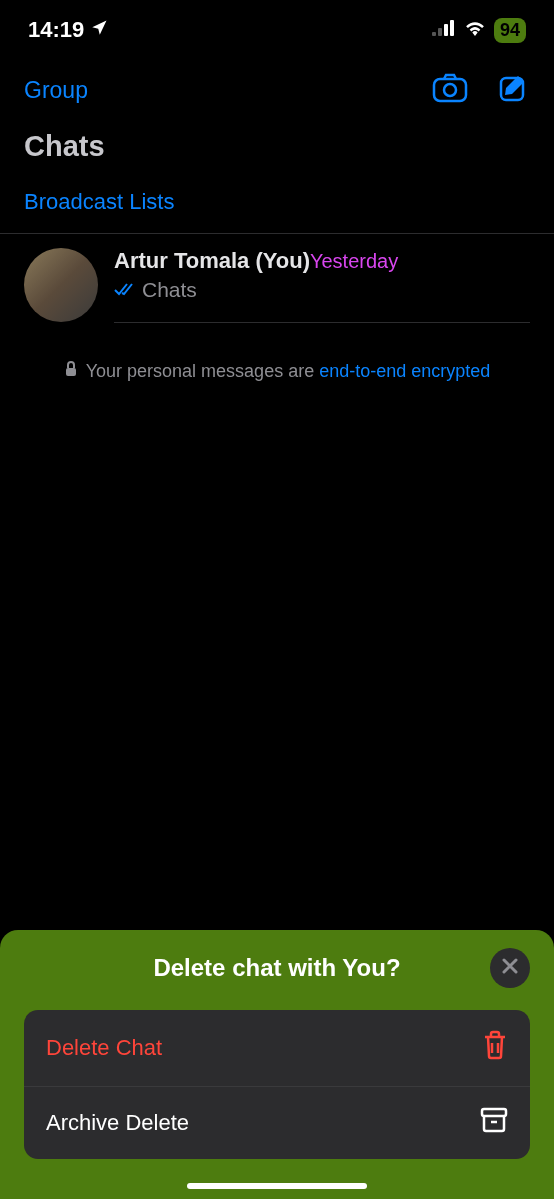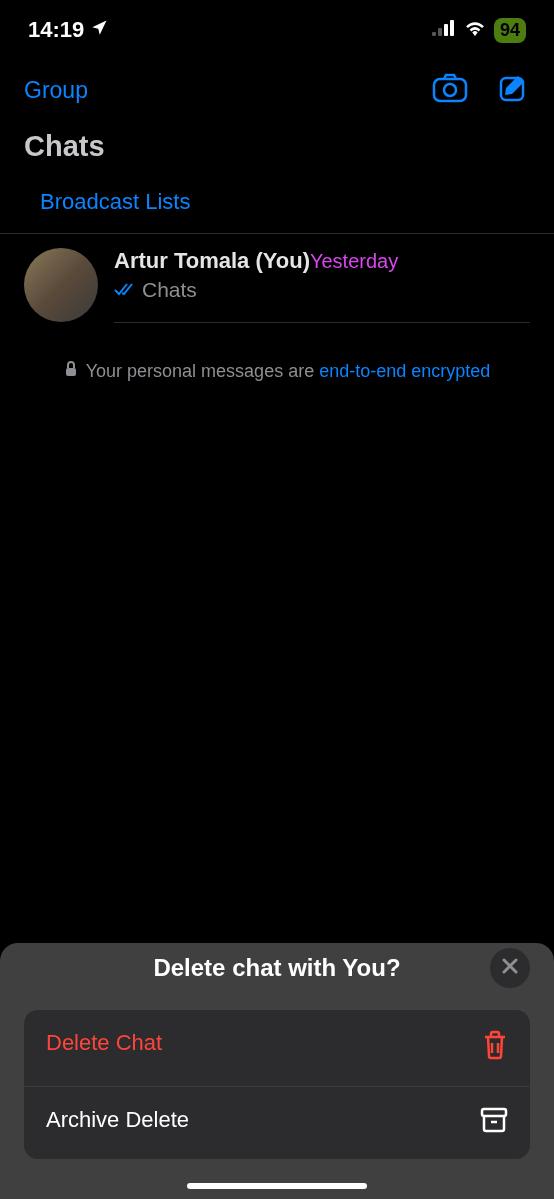--- a/index.html
+++ b/index.html
@@ -62,21 +62,20 @@
     }
     .sub-nav {
       display: flex;
       justify-content: space-between;
       padding: 18px 24px 18px;
       border-bottom: 0.5px solid #2c2c2e;
     }
     .sub-nav-link {
       color: #0a84ff;
       font-size: 22px;
-      margin-left: 16px;
     }
     .chat-row {
       display: flex;
       align-items: flex-start;
       padding: 14px 24px 14px 24px;
       gap: 16px;
     }
     .avatar {
       width: 74px;
       height: 74px;
@@ -121,23 +120,23 @@
       align-items: center;
       justify-content: center;
       gap: 8px;
     }
     .encryption-link { color: #0a84ff; }
     .action-sheet {
       position: absolute;
       bottom: 0;
       left: 0;
       right: 0;
-      background: #404040;
+      background: #4d7c0f;
       border-radius: 18px 18px 0 0;
-      padding: 11px 24px 40px;
+      padding: 24px 24px 40px;
     }
     .sheet-header {
       display: flex;
       align-items: center;
       justify-content: center;
       position: relative;
       margin-bottom: 28px;
     }
     .sheet-title {
       font-size: 24px;
@@ -156,20 +155,21 @@
       justify-content: center;
     }
     .sheet-options {
       background: #2c2c2e;
       border-radius: 14px;
       overflow: hidden;
     }
     .sheet-option {
       display: flex;
       justify-content: space-between;
+      align-items: center;
       padding: 20px 22px;
       font-size: 22px;
     }
     .sheet-option.danger { color: #ff453a; }
     .sheet-option + .sheet-option { border-top: 0.5px solid #3a3a3c; }
     .home-indicator {
       position: absolute;
       bottom: 10px;
       left: 50%;
       transform: translateX(-50%);

